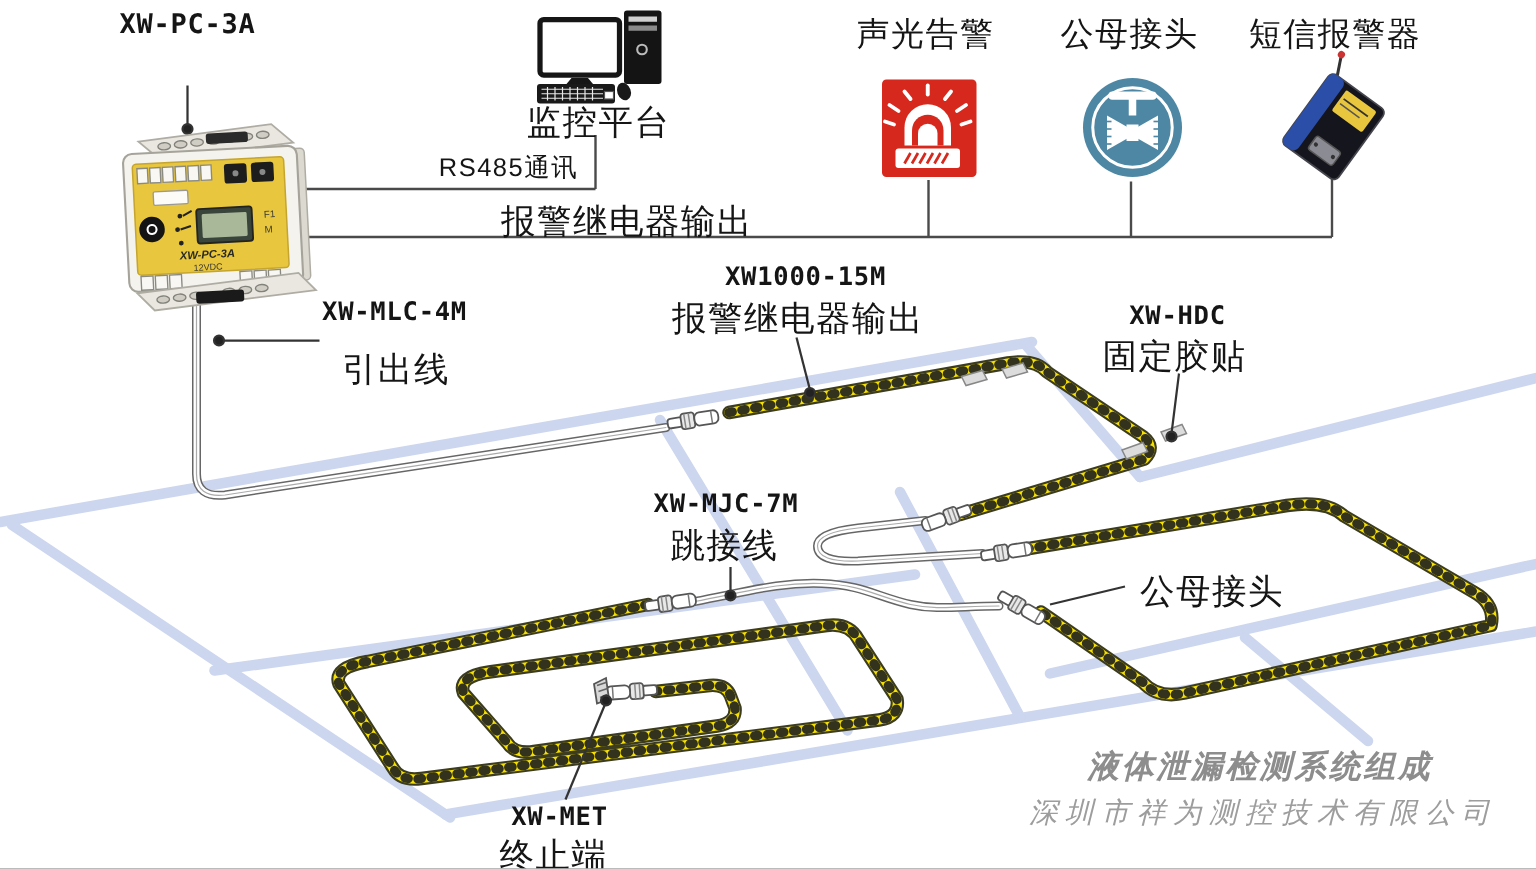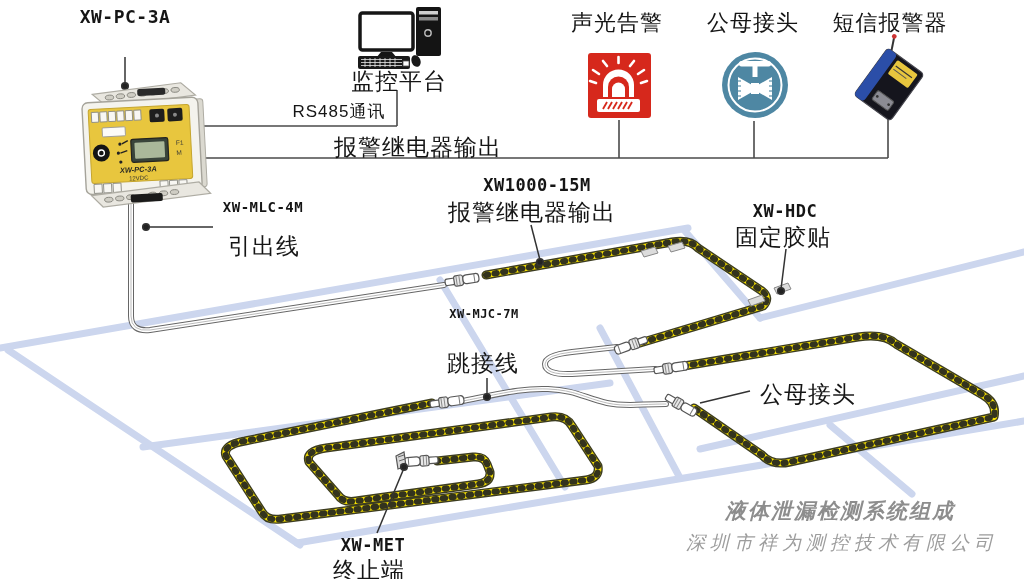--- a/index.html
+++ b/index.html
@@ -292,30 +292,30 @@
 
 <div class="lbl cjk small" style="left:399px;top:70px;">监控平台</div>
 
 <div class="lbl cjk small" style="left:307px;top:103px;font-size:17px;margin-left:32px;">RS485通讯</div>
 <div class="lbl cjk small" style="left:418px;top:136px;">报警继电器输出</div>
 
 <div class="lbl cjk" style="left:617px;top:12px;">声光告警</div>
 <div class="lbl cjk" style="left:753px;top:12px;">公母接头</div>
 <div class="lbl cjk" style="left:890px;top:12px;">短信报警器</div>
 
-<div class="lbl model" style="left:263px;top:200px;font-size:14px;">XW-MLC-4M</div>
+<div class="lbl model" style="left:263px;top:200px;font-size:17px;">XW-MLC-4M</div>
 <div class="lbl cjk small" style="left:264px;top:235px;">引出线</div>
 
 <div class="lbl model" style="left:537px;top:177px;font-size:17px;">XW1000-15M</div>
 <div class="lbl cjk small" style="left:532px;top:201px;">报警继电器输出</div>
 
 <div class="lbl model" style="left:785px;top:203px;font-size:17px;">XW-HDC</div>
 <div class="lbl cjk small" style="left:783px;top:226px;">固定胶贴</div>
 
-<div class="lbl model" style="left:484px;top:308px;font-size:12px;">XW-MJC-7M</div>
+<div class="lbl model" style="left:484px;top:328px;font-size:17px;">XW-MJC-7M</div>
 <div class="lbl cjk small" style="left:483px;top:352px;">跳接线</div>
 
 <div class="lbl cjk small" style="left:808px;top:383px;">公母接头</div>
 
 <div class="lbl model" style="left:373px;top:537px;font-size:17px;">XW-MET</div>
 <div class="lbl cjk small" style="left:369px;top:559px;">终止端</div>
 
 <div class="lbl footer1" style="left:840px;top:500px;">液体泄漏检测系统组成</div>
 <div class="lbl footer2" style="left:842px;top:533px;">深圳市祥为测控技术有限公司</div>
 

